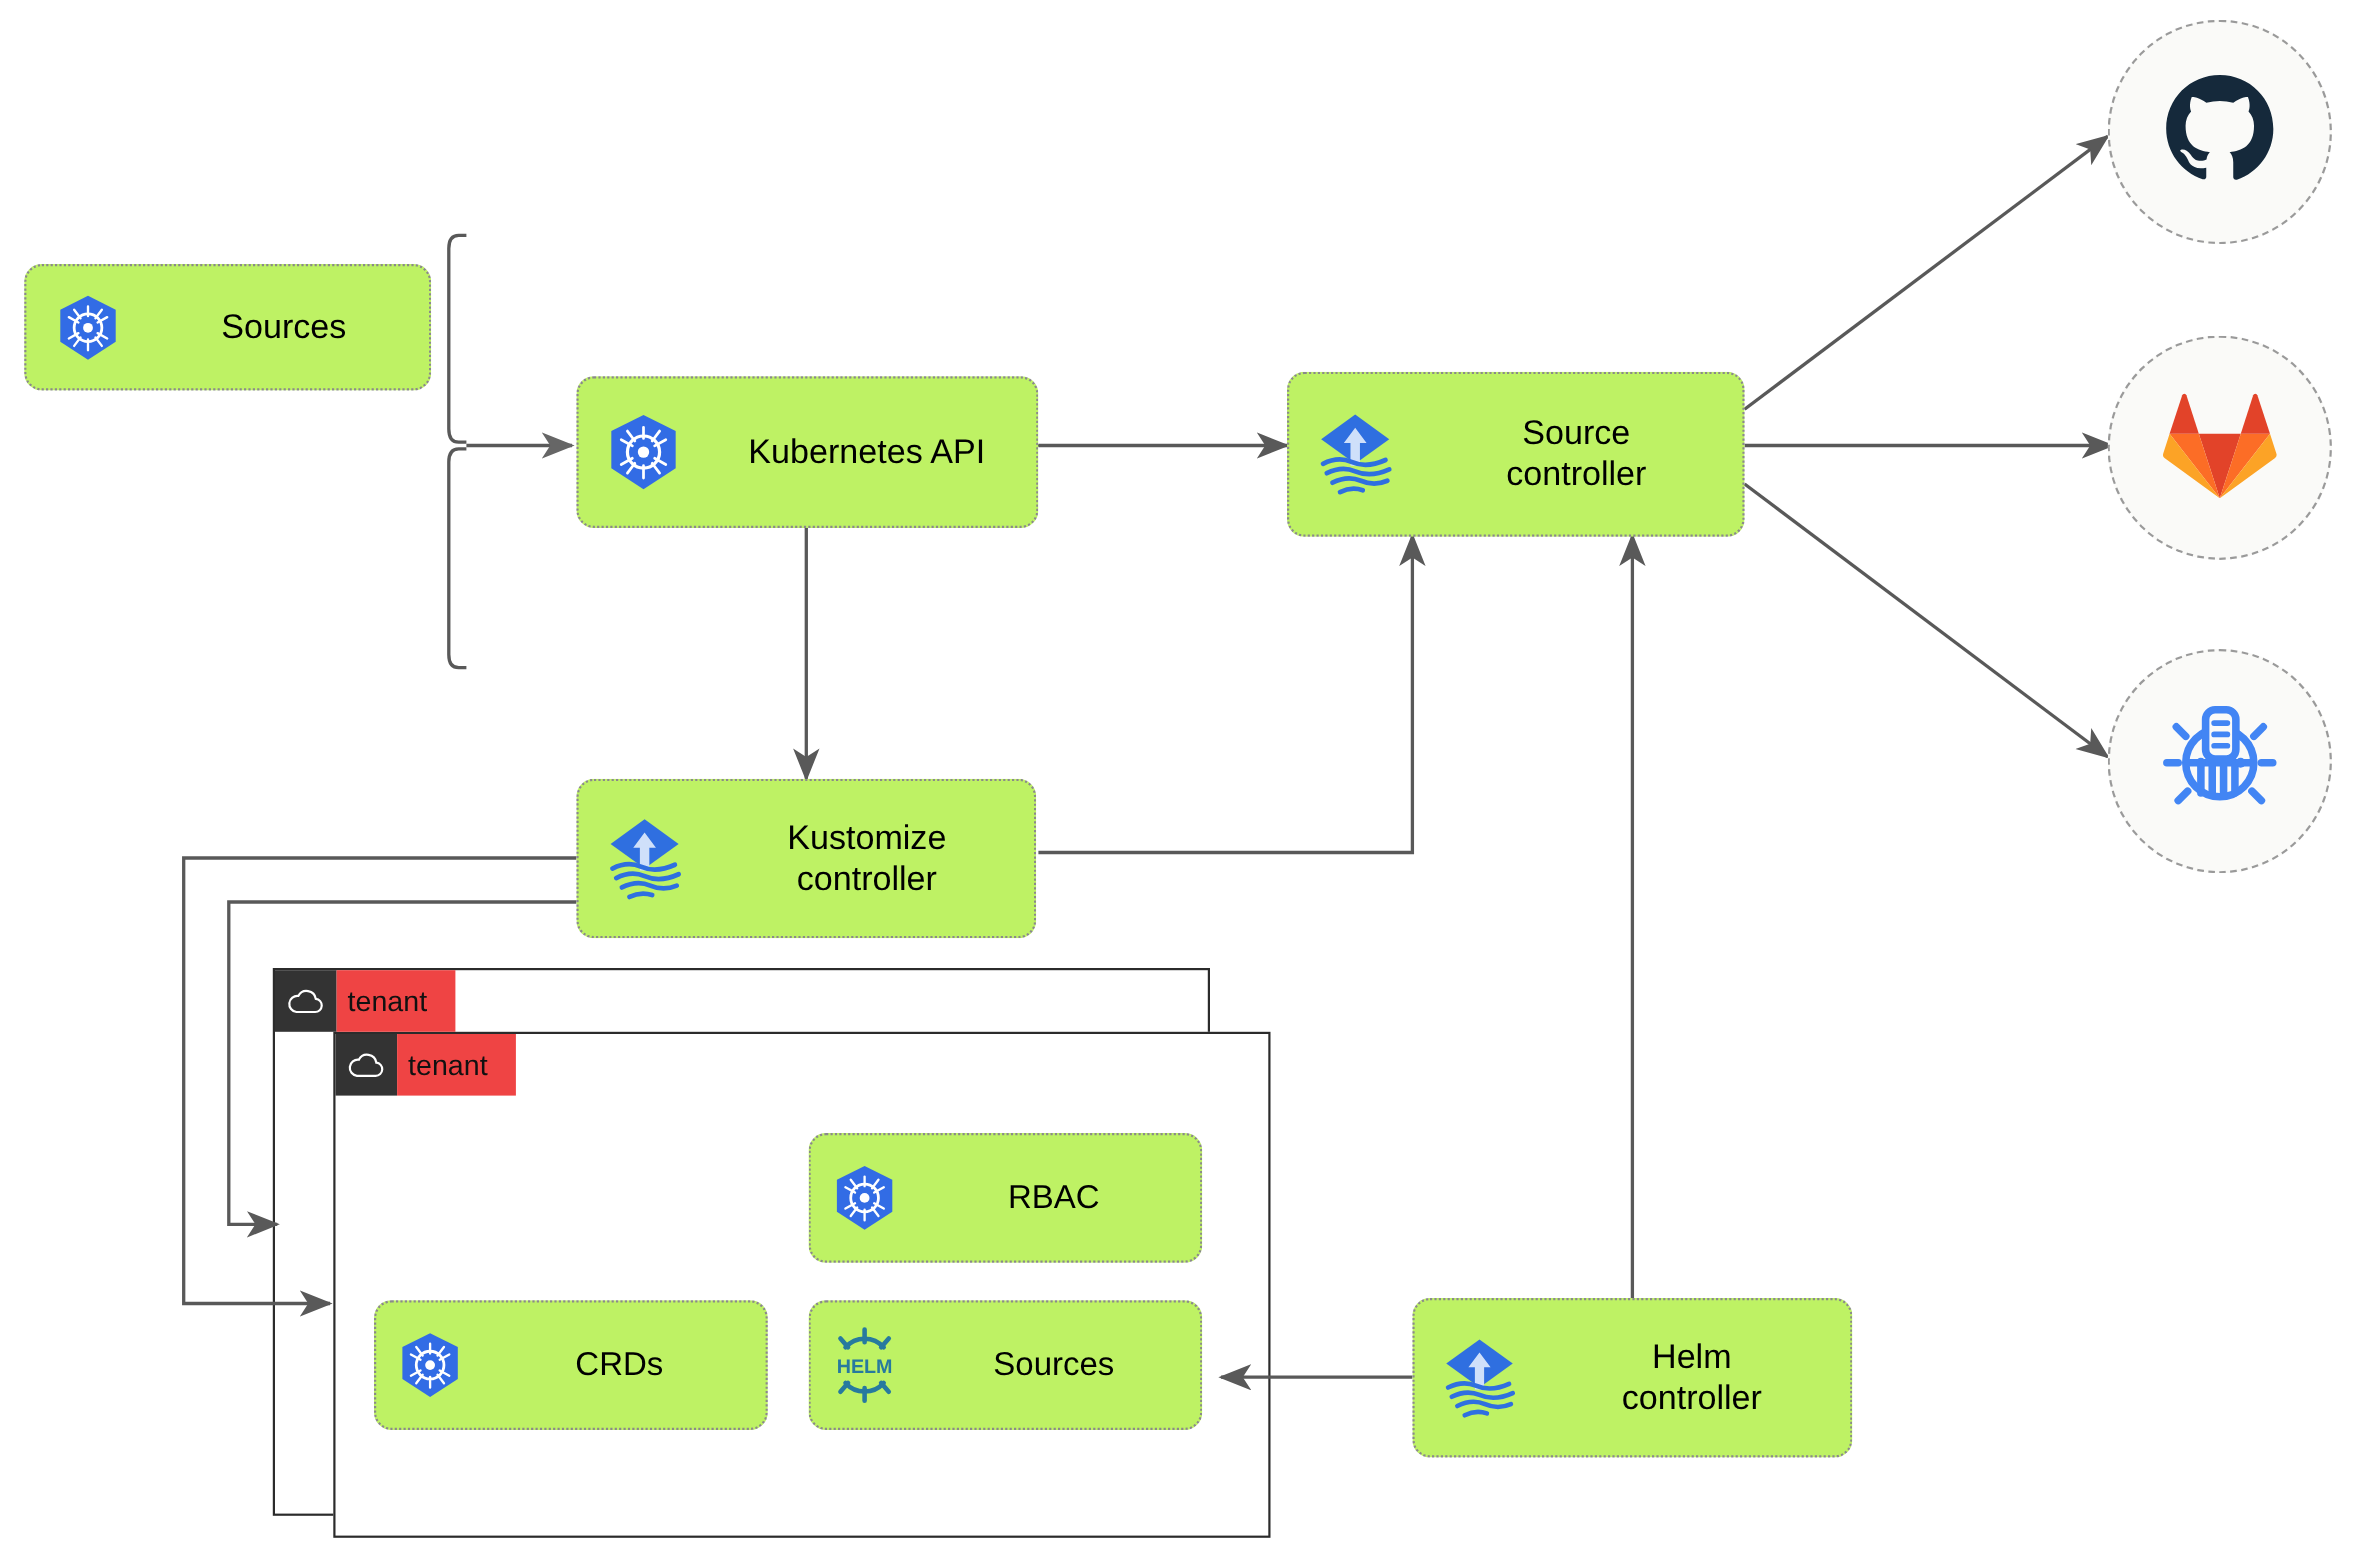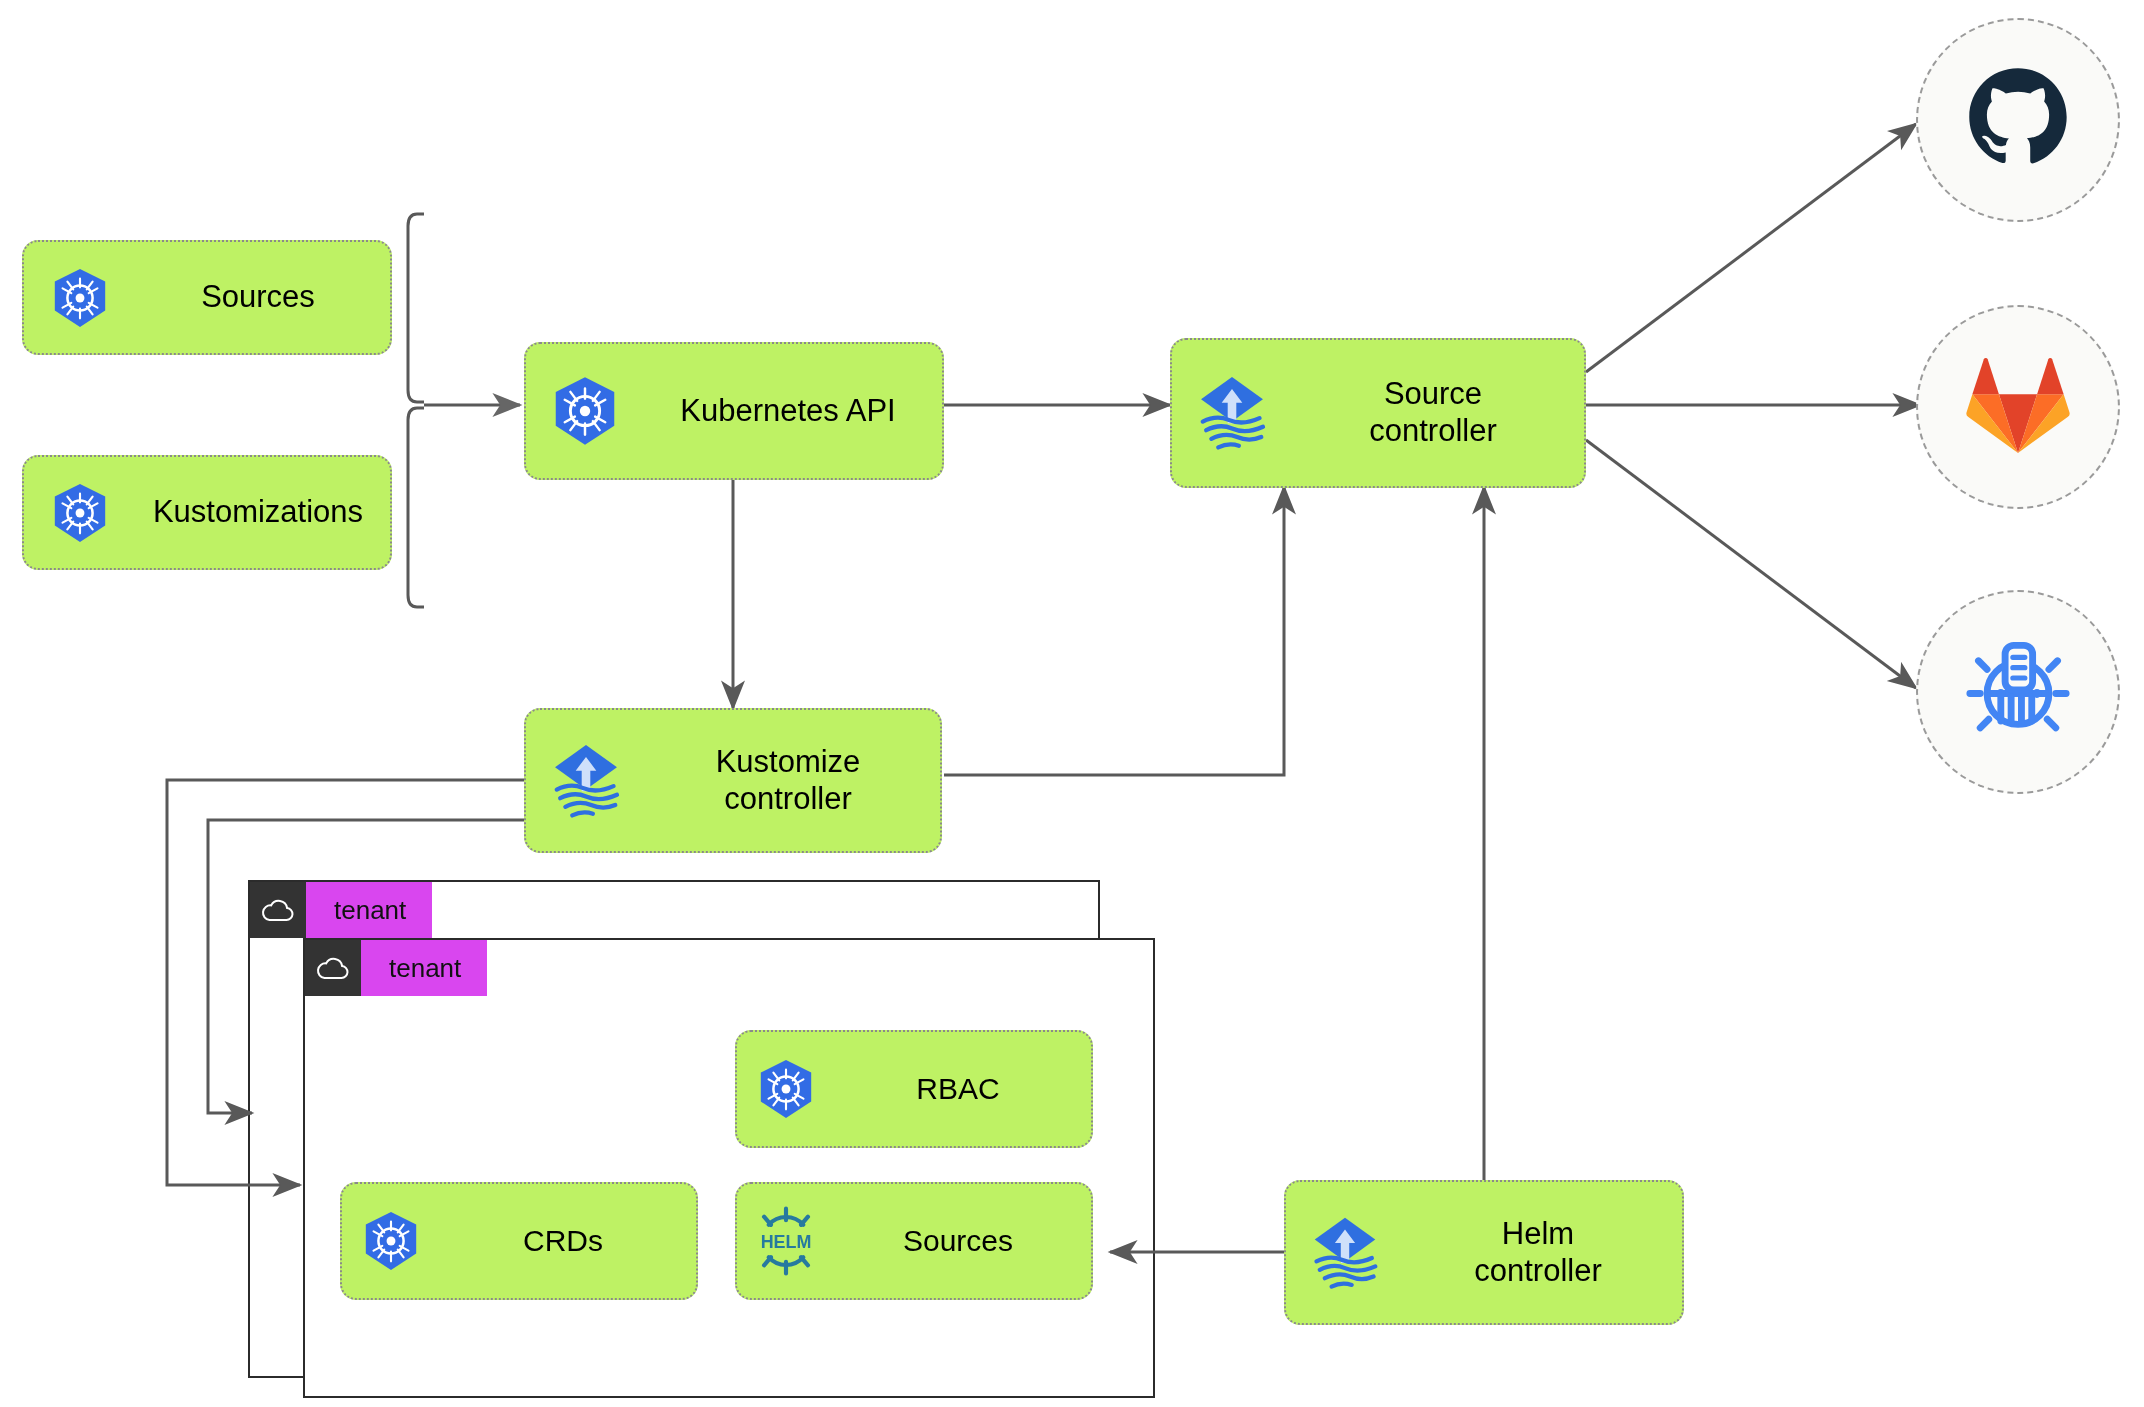--- a/index.html
+++ b/index.html
@@ -38,21 +38,21 @@
   }
   .tenant-hdr{
     position:absolute;top:0;left:0;height:56px;display:flex;align-items:center;
     z-index:3;
   }
   .tenant-badge{
     width:56px;height:56px;background:#333333;display:flex;
     align-items:center;justify-content:center;flex:0 0 auto;
   }
   .tenant-name{
-    color:#111;font-size:26px;padding-left:28px;background:#d946ef;
+    color:#111;font-size:26px;padding-left:10px;background:#ef4444;
     height:56px;display:flex;align-items:center;white-space:nowrap;padding-right:26px;
   }
 
   svg.wires{position:absolute;left:0;top:0;width:2144px;height:1407px;z-index:1;
             pointer-events:none;}
 </style>
 </head>
 <body>
 
 <div id="canvas">
@@ -103,35 +103,20 @@
           <path d="M32 12 L32 21 M32 43 L32 53 M14 22 L23 27 M41 37 L50 42
                    M14 42 L23 37 M41 27 L50 22 M19 49 L25 41 M39 23 L45 15
                    M19 15 L25 23 M39 41 L45 49"></path>
           <circle cx="32" cy="32" r="13" fill="none" stroke-width="2.6"></circle>
         </g>
       </svg>
     </span>
     <span class="lbl">Sources</span>
   </div>
 
-  <div class="node" style="left:22px;top:455px;width:370px;height:115px;">
-    <span class="ico" style="width:112px;">
-      <svg width="62" height="62" viewBox="0 0 64 64">
-        <path d="M32 2 58 15 58 45 32 62 6 45 6 15Z" fill="#326CE5"></path>
-        <g fill="#fff" stroke="#fff" stroke-width="2.2" stroke-linecap="round">
-          <circle cx="32" cy="32" r="4.6" stroke="none"></circle>
-          <path d="M32 12 L32 21 M32 43 L32 53 M14 22 L23 27 M41 37 L50 42
-                   M14 42 L23 37 M41 27 L50 22 M19 49 L25 41 M39 23 L45 15
-                   M19 15 L25 23 M39 41 L45 49"></path>
-          <circle cx="32" cy="32" r="13" fill="none" stroke-width="2.6"></circle>
-        </g>
-      </svg>
-    </span>
-    <span class="lbl">Kustomizations</span>
-  </div>
 
   <div class="node" style="left:524px;top:342px;width:420px;height:138px;">
     <span class="ico" style="width:118px;">
       <svg width="72" height="72" viewBox="0 0 64 64">
         <path d="M32 2 58 15 58 45 32 62 6 45 6 15Z" fill="#326CE5"></path>
         <g fill="#fff" stroke="#fff" stroke-width="2.2" stroke-linecap="round">
           <circle cx="32" cy="32" r="4.6" stroke="none"></circle>
           <path d="M32 12 L32 21 M32 43 L32 53 M14 22 L23 27 M41 37 L50 42
                    M14 42 L23 37 M41 27 L50 22 M19 49 L25 41 M39 23 L45 15
                    M19 15 L25 23 M39 41 L45 49"></path>

